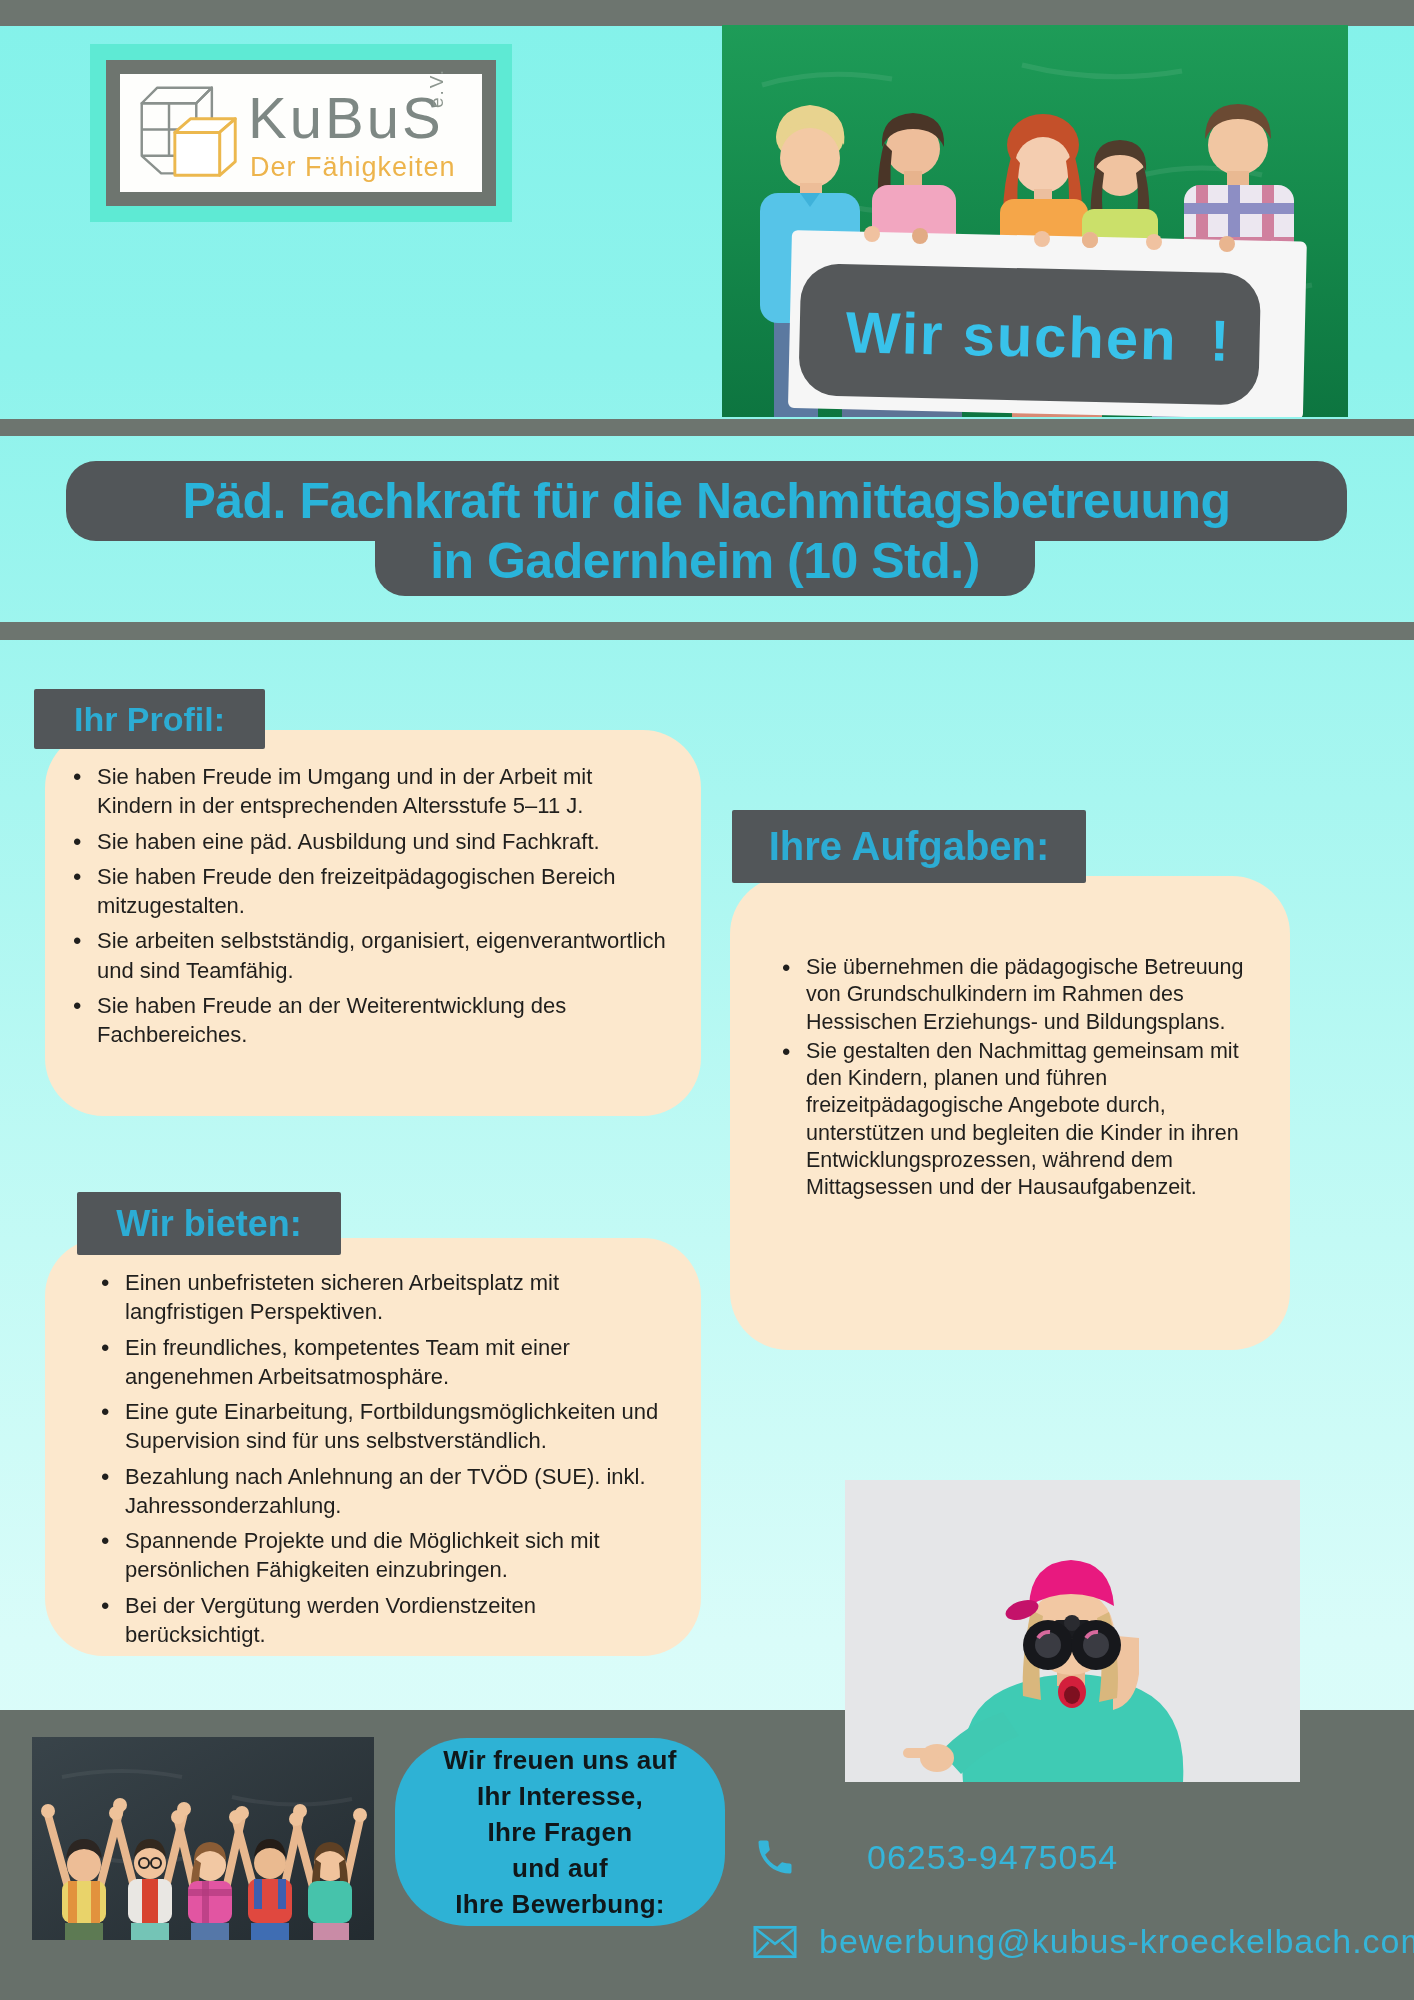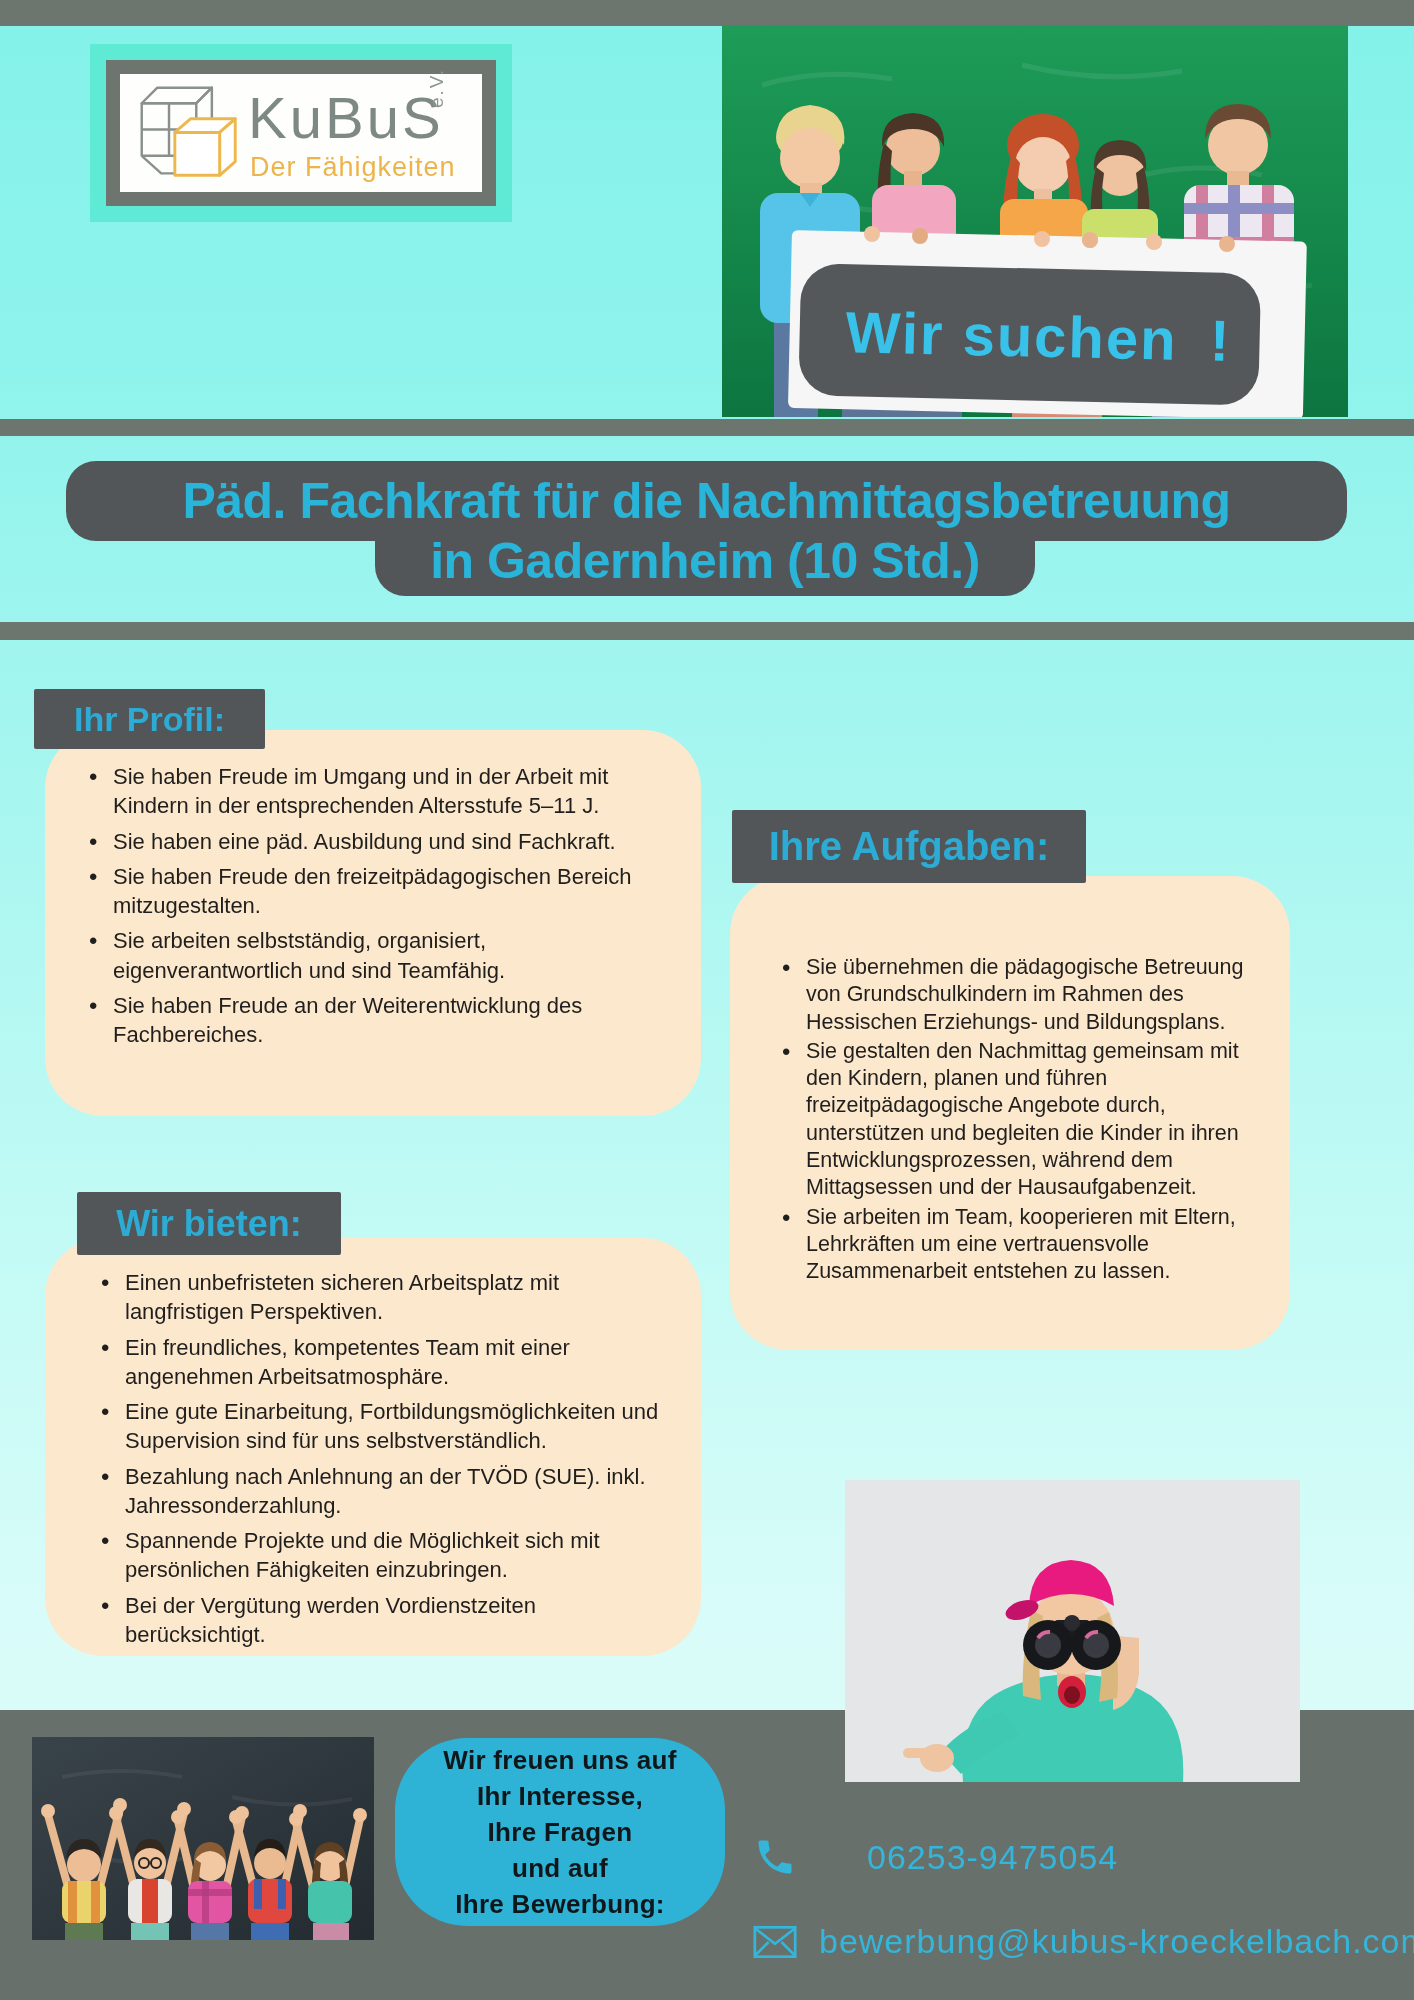--- a/index.html
+++ b/index.html
@@ -33,21 +33,21 @@
   .hbox{background:#525659;border-radius:2px;display:flex;align-items:center;justify-content:center;z-index:3;}
   .hbox span{font-weight:700;color:#2cacd4;white-space:nowrap;}
   .h-profil{left:34px;top:689px;width:231px;height:60px;}
   .h-profil span{font-size:34px;}
   .h-bieten{left:77px;top:1192px;width:264px;height:63px;}
   .h-bieten span{font-size:36px;}
   .h-aufgaben{left:732px;top:810px;width:354px;height:73px;}
   .h-aufgaben span{font-size:40px;}
   
   .panel{background:#fce8cd;border-radius:58px;z-index:2;box-sizing:border-box;}
-  .p-profil{left:45px;top:730px;width:656px;height:386px;padding:32px 28px 0 44px;}
+  .p-profil{left:45px;top:730px;width:656px;height:386px;padding:32px 28px 0 28px;}
   .p-bieten{left:45px;top:1238px;width:656px;height:418px;padding:30px 28px 0 56px;}
   .p-aufgaben{left:730px;top:876px;width:560px;height:474px;padding:78px 26px 0 52px;}
   .panel ul{margin:0;padding:0;list-style:none;}
   .panel li{position:relative;padding-left:24px;font-size:22px;line-height:1.33;color:#201f1d;margin-bottom:6px;}
   .p-aufgaben li{font-size:21.5px;line-height:1.27;margin-bottom:2px;}
   .panel li::before{content:"\2022";position:absolute;left:0;top:-1px;font-size:24px;color:#201f1d;}
   
   .girl{left:845px;top:1480px;width:455px;height:302px;z-index:6;}
   
   .footer{left:0;top:1710px;width:1414px;height:290px;background:#67706a;z-index:4;}
@@ -206,21 +206,20 @@
   </ul>
 </div>
 
 <div class="abs hbox h-aufgaben">
   <span>Ihre Aufgaben:</span>
 </div>
 <div class="abs panel p-aufgaben">
   <ul>
     <li>Sie übernehmen die pädagogische Betreuung von Grundschulkindern im Rahmen des Hessischen Erziehungs- und Bildungsplans.</li>
     <li>Sie gestalten den Nachmittag gemeinsam mit den Kindern, planen und führen freizeitpädagogische Angebote durch, unterstützen und begleiten die Kinder in ihren Entwicklungsprozessen, während dem Mittagsessen und der Hausaufgabenzeit.</li>
-    <li>Sie arbeiten im Team, kooperieren mit Eltern, Lehrkräften um eine vertrauensvolle Zusammenarbeit entstehen zu lassen.</li>
   </ul>
 </div>
 
 <div class="abs hbox h-bieten">
   <span>Wir bieten:</span>
 </div>
 <div class="abs panel p-bieten">
   <ul>
     <li>Einen unbefristeten sicheren Arbeitsplatz mit langfristigen Perspektiven.</li>
     <li>Ein freundliches, kompetentes Team mit einer angenehmen Arbeitsatmosphäre.</li>

